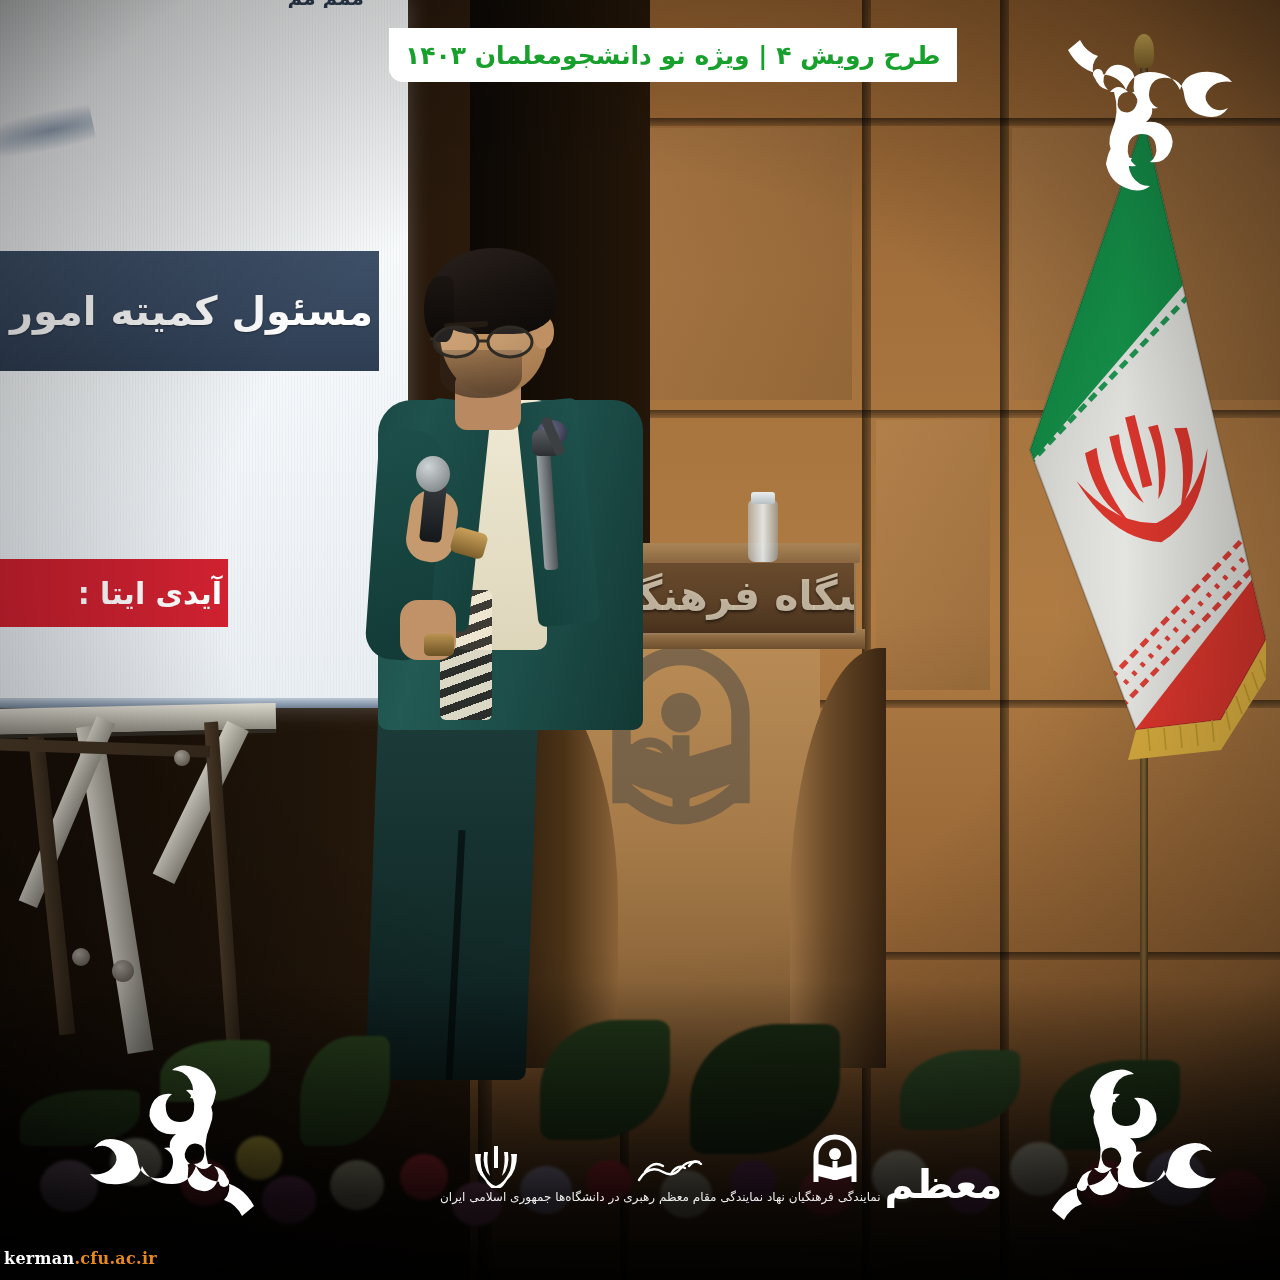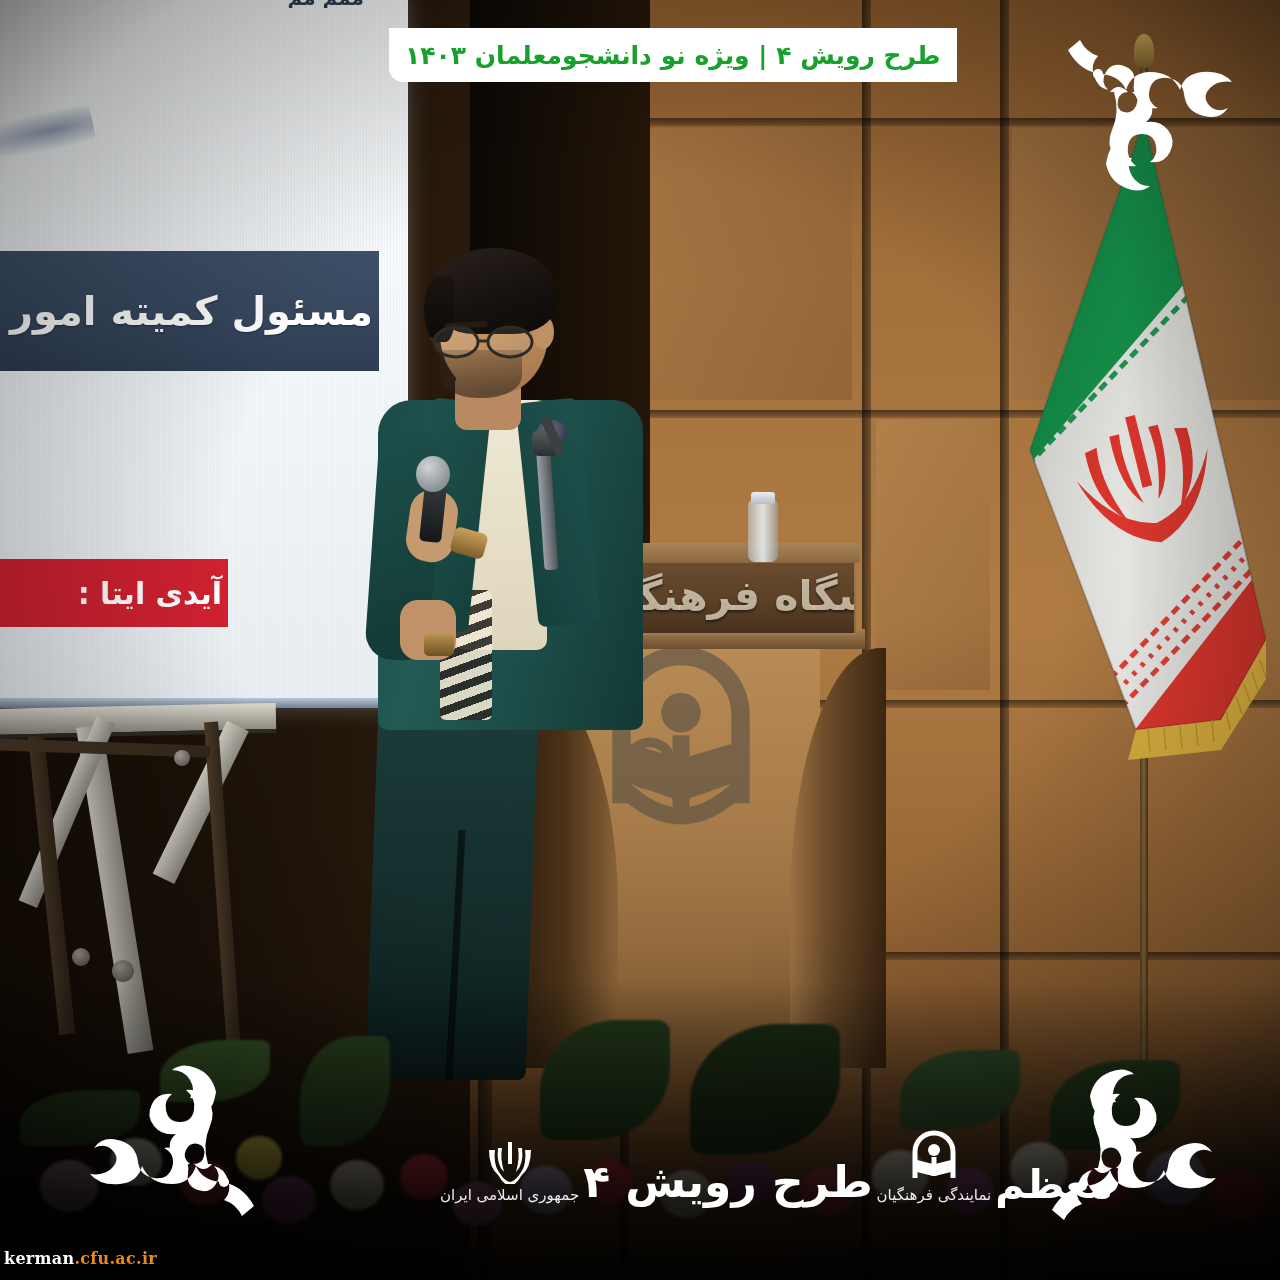--- a/index.html
+++ b/index.html
@@ -156,21 +156,21 @@
   .banner span{color:#17a02b;font-size:25px;font-weight:700;direction:rtl;white-space:nowrap;letter-spacing:.3px;}
 
   .orn{position:absolute;width:210px;height:185px;}
   .orn-tr{right:16px;top:34px;transform:scaleX(-1);}
   .orn-bl{left:58px;bottom:58px;transform:scaleY(-1);}
   .orn-br{right:32px;bottom:54px;transform:scale(-1,-1);}
 
   .logo-row{position:absolute;left:440px;bottom:76px;width:560px;height:112px;
     display:flex;align-items:flex-end;justify-content:space-between;gap:4px;}
   .logo{position:relative;display:flex;flex-direction:column;align-items:center;justify-content:flex-end;}
-  .logo-cap{color:#ffffff;font-size:15px;direction:rtl;white-space:nowrap;opacity:.92;margin-top:2px;}
+  .logo-cap{color:#ffffff;font-size:12px;direction:rtl;white-space:nowrap;opacity:.92;margin-top:2px;}
   .calli{color:#ffffff;font-weight:700;direction:rtl;line-height:1;white-space:nowrap;}
 
   .watermark{position:absolute;left:4px;bottom:12px;font-size:16px;font-weight:700;
     font-family:"DejaVu Serif","Liberation Serif",serif;letter-spacing:.3px;margin-top:22px;}
   .wm-a{color:#ffffff;}
   .wm-b{color:#e8891f;}
 </style>
 </head>
 <body>
 
@@ -413,24 +413,32 @@
           <path d="M2 10 q0 18 10 26 q-6 -16 -4 -26 Z"></path>
           <path d="M44 10 q0 18 -10 26 q6 -16 4 -26 Z"></path>
           <path d="M11 8 q-2 16 6 24 q-4 -14 -2 -24 Z"></path>
           <path d="M35 8 q2 16 -6 24 q4 -14 2 -24 Z"></path>
           <path d="M6 20 q8 20 17 22 q9 -2 17 -22 q-6 24 -17 26 q-11 -2 -17 -26 Z"></path>
         </g>
       </svg>
       <div class="logo-cap">جمهوری اسلامی ایران</div>
     </div>
 
-
     <div class="logo">
-      <div class="calli" style="font-size:44px;">طرح رویش ۴</div>
-    </div>
+      <svg width="70" height="44" viewBox="0 0 70 44">
+        <g fill="none" stroke="#ffffff" stroke-width="2.4" stroke-linecap="round">
+          <path d="M4 36 q10 -16 24 -8 q10 6 18 -4 q6 -8 18 -6"></path>
+          <path d="M10 28 q8 -12 18 -6"></path>
+          <path d="M36 30 q6 -10 14 -6"></path>
+          <path d="M54 22 q6 -8 12 -2"></path>
+        </g>
+      </svg>
+      <div class="logo-cap">نهاد نمایندگی مقام معظم رهبری در دانشگاه‌ها</div>
+    </div>
+
 
     <div class="logo">
       <svg width="54" height="58" viewBox="0 0 54 58">
         <g fill="none" stroke="#ffffff" stroke-width="5">
           <path d="M8 52 V26 A19 19 0 0 1 46 26 V52"></path>
         </g>
         <circle cx="27" cy="24" r="6" fill="#ffffff"></circle>
         <path d="M27 31 V50" stroke="#ffffff" stroke-width="5"></path>
         <path d="M10 34 L26 38 L26 50 L10 46 Z" fill="#ffffff"></path>
         <path d="M44 34 L28 38 L28 50 L44 46 Z" fill="#ffffff"></path>

